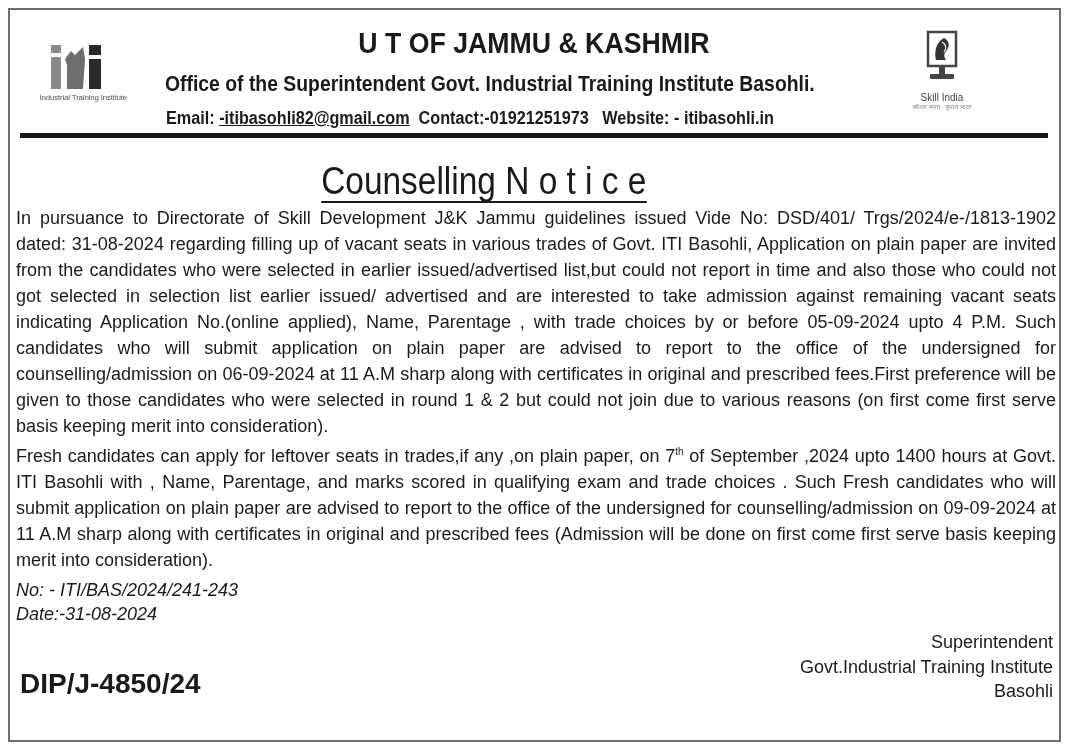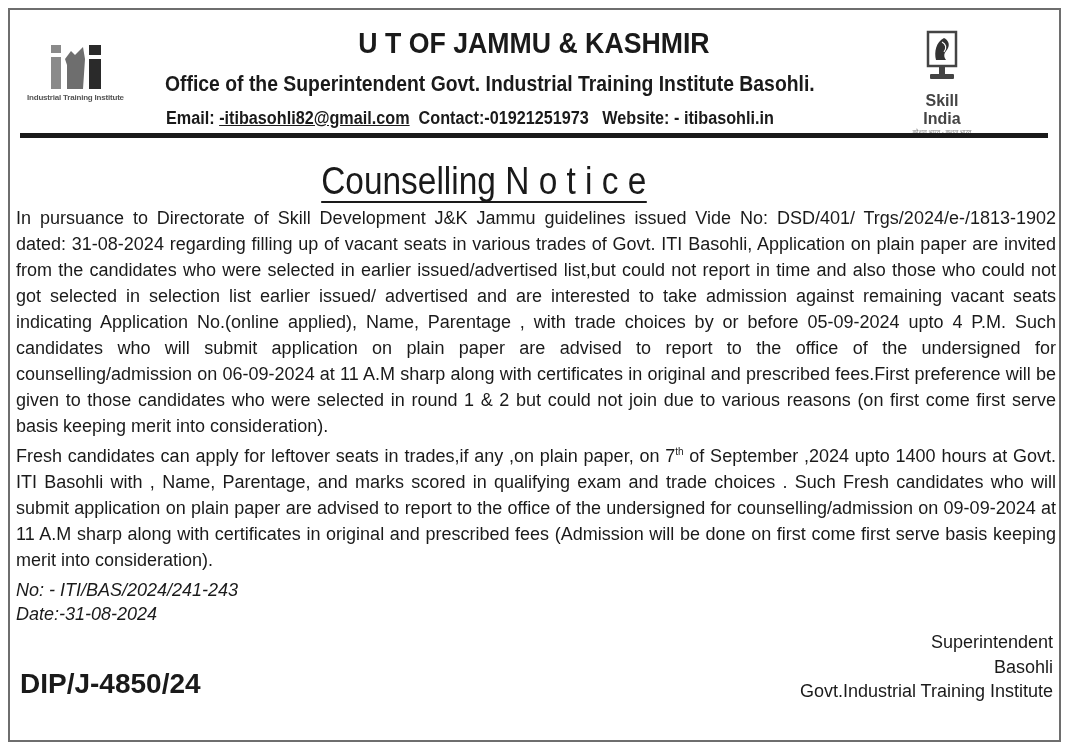--- a/index.html
+++ b/index.html
@@ -1,22 +1,22 @@
 <!DOCTYPE html>
 <html><head>
 <meta charset="utf-8">
 <style>
   html, body { margin:0; padding:0; background:#ffffff; }
   body { width:1068px; height:751px; position:relative; overflow:hidden; font-family:"Liberation Sans", sans-serif; color:#1a1a1a; }
   .frame { position:absolute; left:8px; top:8px; width:1053px; height:734px; border:2px solid #6e6e6e; box-sizing:border-box; background:#fff; }
   .logo-iti { position:absolute; left:27px; top:45px; width:100px; height:70px; }
   .logo-iti svg { display:block; margin:0 auto; }
-  .logo-iti .cap { font-size:8px; color:#555; text-align:left; margin-top:4px; letter-spacing:-0.2px;font-weight:bold; }
+  .logo-iti .cap { font-size:8px; color:#555; text-align:right; margin-top:4px; letter-spacing:-0.2px; }
   .logo-skill { position:absolute; left:912px; top:30px; width:60px; height:90px; text-align:center; }
-  .logo-skill .cap1 { font-size:16px; font-weight:bold; color:#444; margin-top:2px; }
+  .logo-skill .cap1 { font-size:10px; font-weight:normal; color:#444; margin-top:2px; }
   .logo-skill .cap2 { font-size:6px; color:#888; }
   .hdr-title { position:absolute; left:0; width:1068px; top:27px; text-align:center; font-size:29px; font-weight:bold; letter-spacing:0px; transform:scaleX(0.92); }
   .hdr-office { position:absolute; left:165px; top:71px; font-size:22px; font-weight:bold; white-space:nowrap; transform-origin:left; transform:scaleX(0.88); }
   .hdr-contact { position:absolute; left:166px; top:108px; font-size:18px; font-weight:bold; white-space:nowrap; transform-origin:left; transform:scaleX(0.9); }
   .hdr-contact .email { text-decoration:underline; }
   .rule { position:absolute; left:20px; top:133px; width:1028px; height:5px; background:#1a1a1a; }
   .notice-title { position:absolute; left:0; width:968px; top:160px; text-align:center; font-size:38px; }
   .notice-title span { border-bottom:2px solid #1a1a1a; display:inline-block; line-height:40px; transform:scaleX(0.88); }
   .body-text { position:absolute; left:16px; top:205px; width:1040px; font-size:18px; line-height:26px; text-align:justify; }
   .body-text p { margin:0; }
@@ -73,15 +73,15 @@
   <div>No: - ITI/BAS/2024/241-243</div>
   <div>Date:-31-08-2024</div>
 </div>
 
 <div class="dip">
   <div>DIP/J-4850/24</div>
 </div>
 
 <div class="sign">
   <div>Superintendent</div>
+  <div>Govt.Industrial Training Institute</div>
   <div>Basohli</div>
-  <div>Govt.Industrial Training Institute</div>
 </div>
 
 </body></html>

